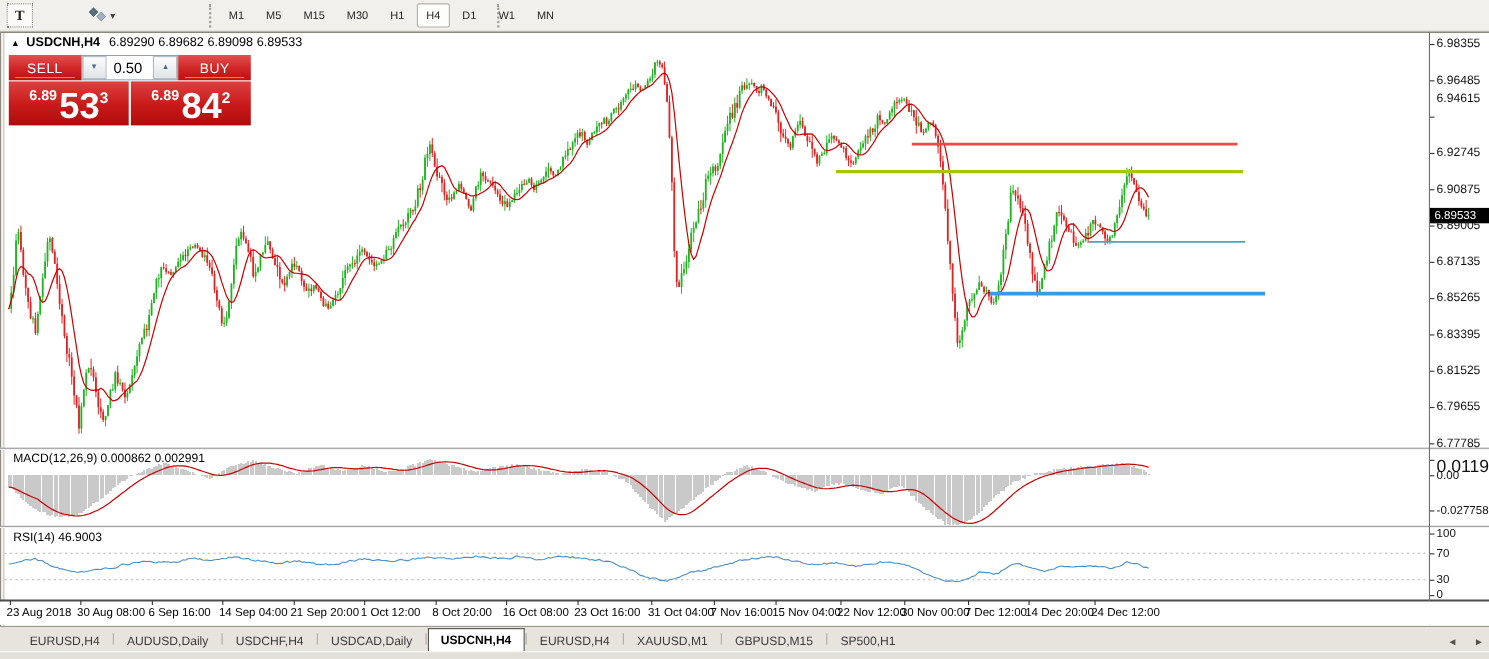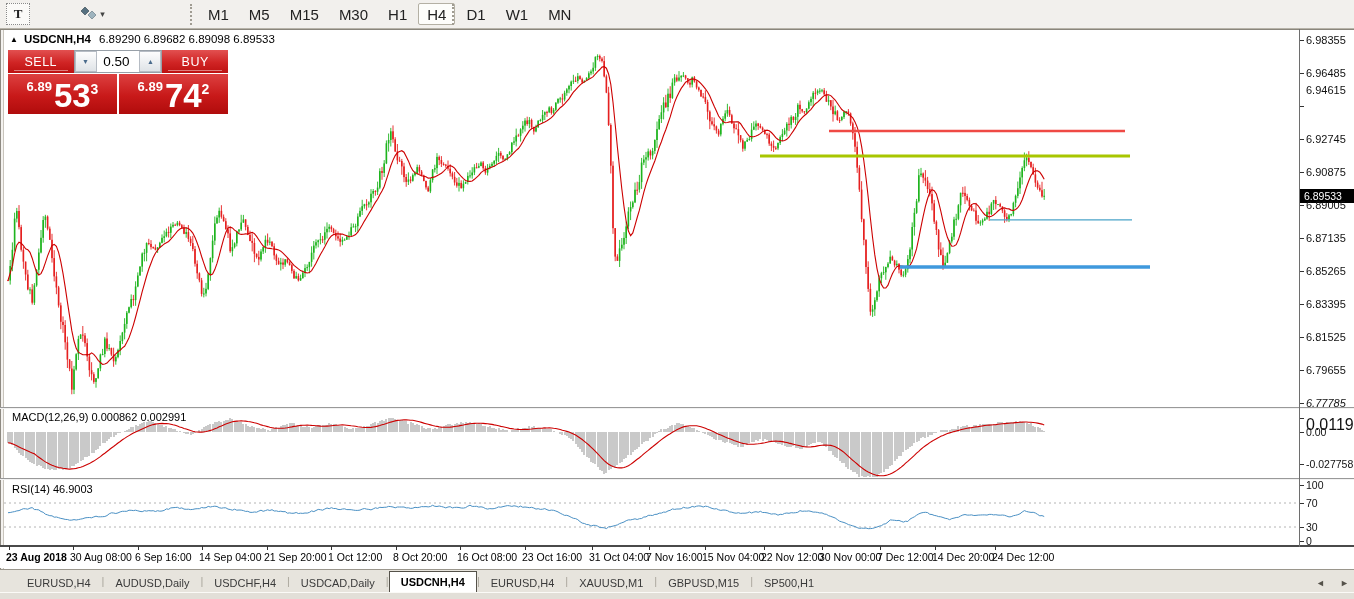--- a/index.html
+++ b/index.html
@@ -10,21 +10,21 @@
   .toolbar{position:absolute;left:0;top:0;width:1354px;height:29px;background:#f2f0ed;
            border-bottom:1px solid #b7b3a9;}
   .tool-btn{position:absolute;top:3px;height:22px;display:flex;align-items:center;justify-content:center;
             font-size:13px;color:#222;}
   #text-tool{left:6px;width:24px;border:1px dotted #8a8a8a;background:#fbfaf8;
              font-family:"Liberation Serif",serif;font-weight:700;}
   #draw-tool{left:74px;width:38px;}
   #draw-tool .caret{font-size:9px;color:#444;margin-left:3px;}
   .grip{position:absolute;top:4px;width:3px;height:21px;border-left:2px dotted #a09c92;}
   .tf-group{position:absolute;left:198px;top:3px;display:flex;align-items:center;}
-  .tf-btn{height:22px;padding:0 8px;display:flex;align-items:center;font-size:15px;color:#222;
+  .tf-btn{height:22px;padding:0 8px;display:flex;align-items:center;font-size:10px;color:#222;
           border:1px solid transparent;margin:0 1px;}
   .tf-btn.active{background:#fdfdfb;border:1px solid #b4b0a4;border-radius:2px;}
   
   .left-frame{position:absolute;left:0;top:29px;width:4px;height:540px;background:#f4f2ef;
               border-left:1px solid #8e8a82;border-right:1px solid #c8c4bc;}
   .pane-sep{position:absolute;left:0;width:1354px;background:#fff;}
   #sep-top{top:29px;height:1px;background:#8a867c;}
   #sep1{top:407px;height:2px;border-top:1px solid #999;background:#f2f2f2;}
   #sep2{top:478px;height:2px;border-top:1px solid #999;background:#f2f2f2;}
   #sep3{top:545px;height:2px;background:#4a4a4a;}
@@ -1563,21 +1563,21 @@
       <div class="tp-buy red-grad">BUY</div>
     </div>
     <div class="tp-row2">
       <div class="px-box">
         <span class="px-small">6.89</span>
         <span class="px-big">53</span>
         <span class="px-sup">3</span>
       </div>
       <div class="px-box">
         <span class="px-small">6.89</span>
-        <span class="px-big">74</span>
+        <span class="px-big">84</span>
         <span class="px-sup">2</span>
       </div>
     </div>
   </div>
 
   <div class="ind-label" style="top:411px">MACD(12,26,9) 0.000862 0.002991</div>
   <div class="ind-label" style="top:483px">RSI(14) 46.9003</div>
 
   <div class="cur-tag" id="cur-tag" style="top: 189px;">6.89533</div>
 
@@ -1619,37 +1619,37 @@
     <div class="tick-label" style="top: 232px;">6.87135</div>
     <div class="tick-mark" style="top: 271px;"></div>
     <div class="tick-label" style="top: 265px;">6.85265</div>
     <div class="tick-mark" style="top: 304px;"></div>
     <div class="tick-label" style="top: 298px;">6.83395</div>
     <div class="tick-mark" style="top: 337px;"></div>
     <div class="tick-label" style="top: 331px;">6.81525</div>
     <div class="tick-mark" style="top: 370px;"></div>
     <div class="tick-label" style="top: 364px;">6.79655</div>
     <div class="tick-mark" style="top: 403px;"></div>
-    <div class="tick-label" style="top: 397px; font-style: italic;">6.77785</div>
+    <div class="tick-label" style="top: 397px;">6.77785</div>
     <div class="tick-mark" style="top: 418px;"></div>
     <div class="tick-label" style="top: 416px; font-size: 16px;">0.011968</div>
     <div class="tick-mark" style="top: 432px;"></div>
     <div class="tick-label" style="top: 426px; font-size: 10.5px;">0.00</div>
     <div class="tick-mark" style="top: 464px;"></div>
     <div class="tick-label" style="top: 458px; font-size: 10.5px;">-0.027758</div>
     <div class="tick-mark" style="top: 485px;"></div>
     <div class="tick-label" style="top: 479px; font-size: 10.5px;">100</div>
     <div class="tick-mark" style="top: 503px;"></div>
     <div class="tick-label" style="top: 497px; font-size: 10.5px;">70</div>
     <div class="tick-mark" style="top: 527px;"></div>
     <div class="tick-label" style="top: 521px; font-size: 10.5px;">30</div>
     <div class="tick-mark" style="top: 541px;"></div>
     <div class="tick-label" style="top: 535px; font-size: 10.5px;">0</div>
     <div class="date-tick" style="left: 9px;"></div>
-    <div class="date-label" style="left: 6px; font-weight: bold;">23 Aug 2018</div>
+    <div class="date-label" style="left: 6px;">23 Aug 2018</div>
     <div class="date-tick" style="left: 73px;"></div>
     <div class="date-label" style="left: 70px;">30 Aug 08:00</div>
     <div class="date-tick" style="left: 138px;"></div>
     <div class="date-label" style="left: 135px;">6 Sep 16:00</div>
     <div class="date-tick" style="left: 202px;"></div>
     <div class="date-label" style="left: 199px;">14 Sep 04:00</div>
     <div class="date-tick" style="left: 267px;"></div>
     <div class="date-label" style="left: 264px;">21 Sep 20:00</div>
     <div class="date-tick" style="left: 331px;"></div>
     <div class="date-label" style="left: 328px;">1 Oct 12:00</div>

